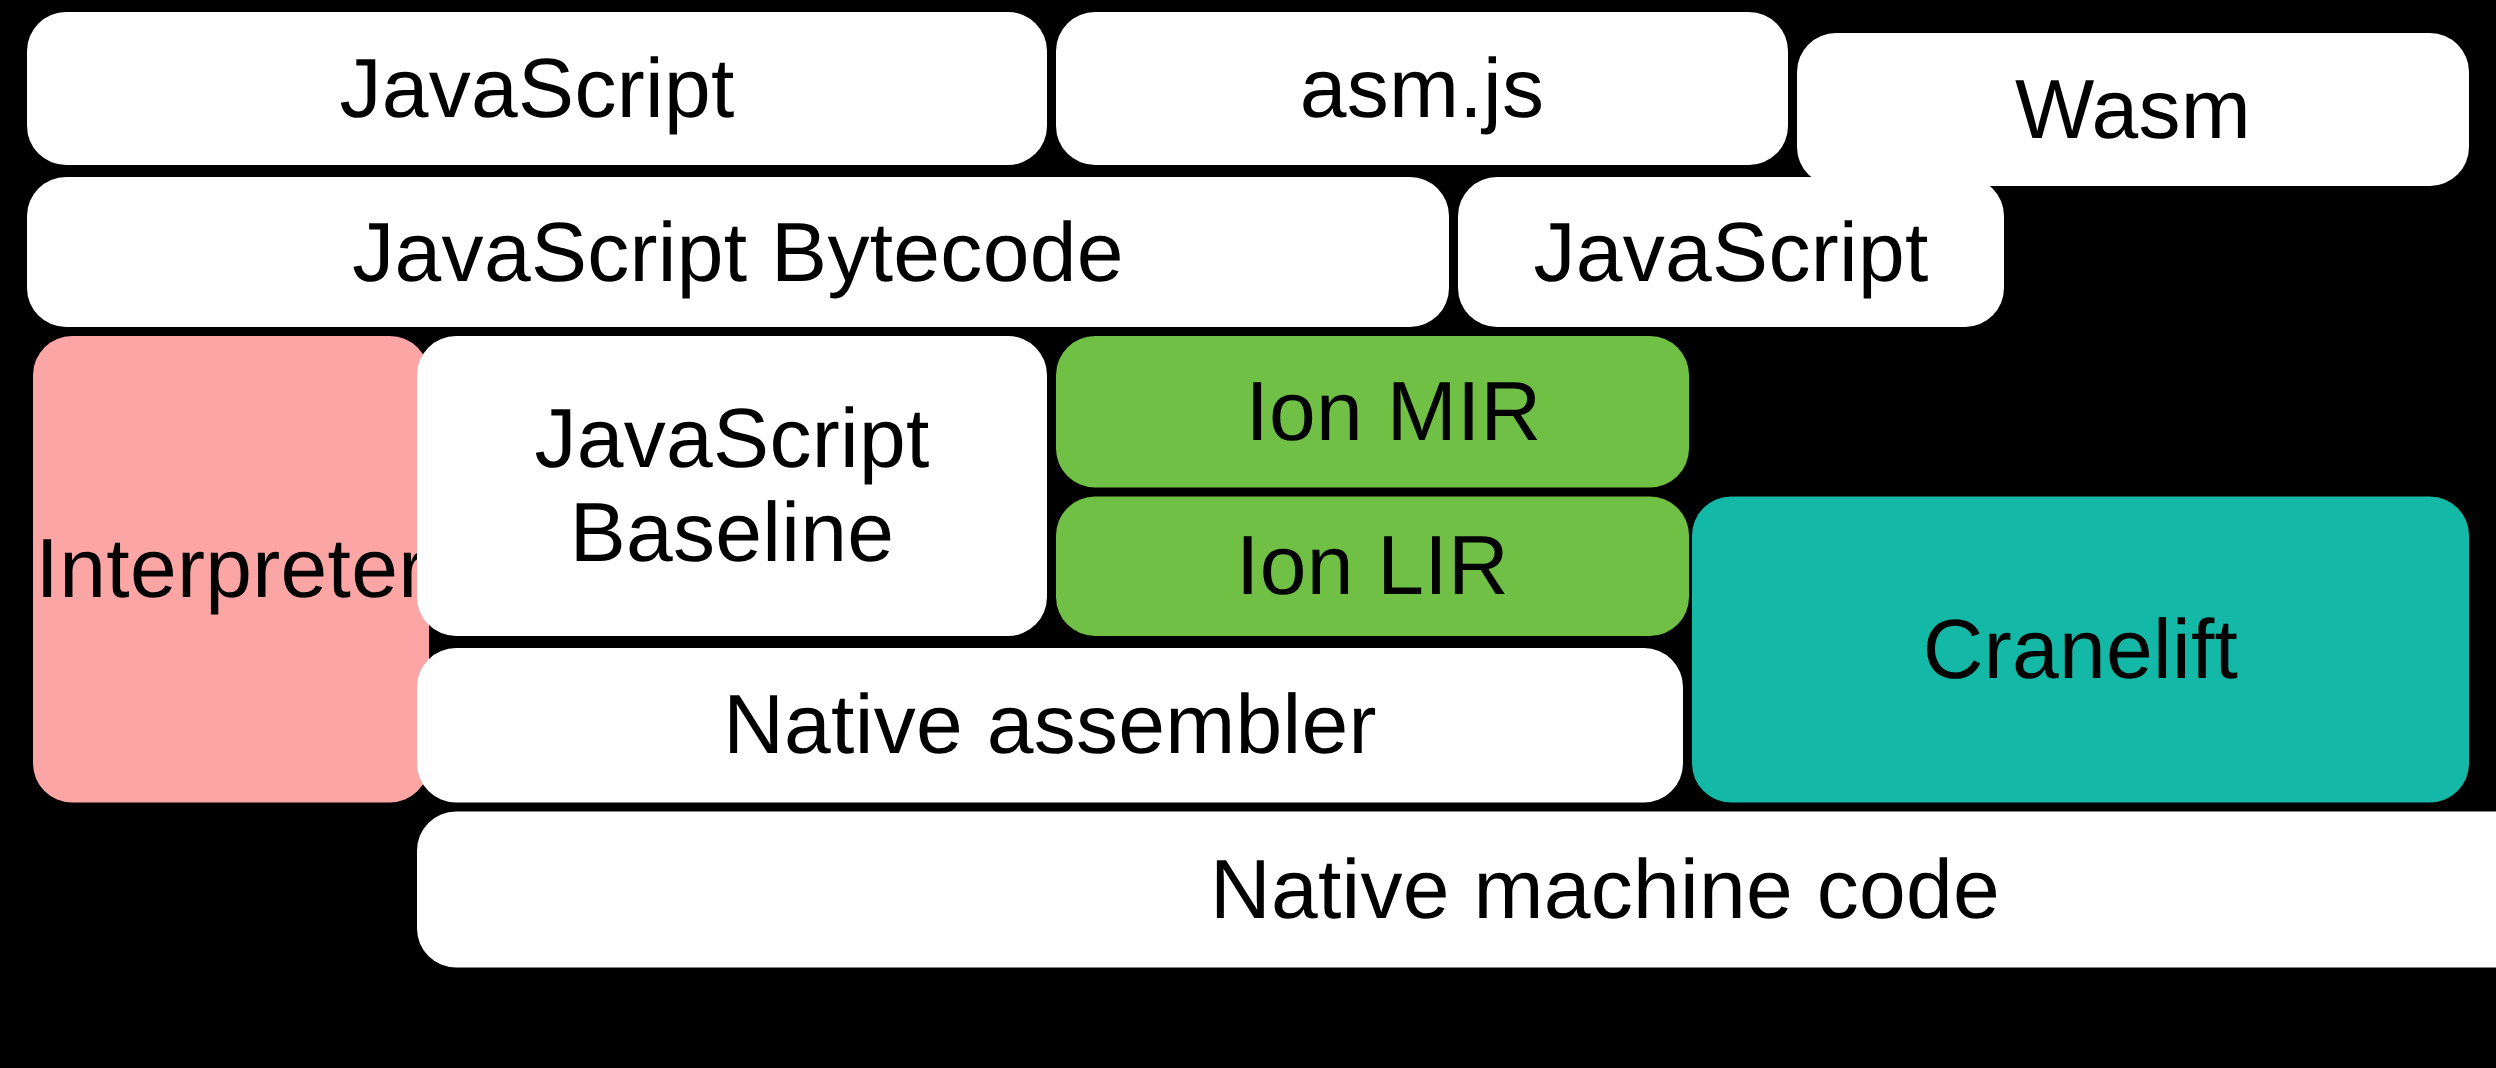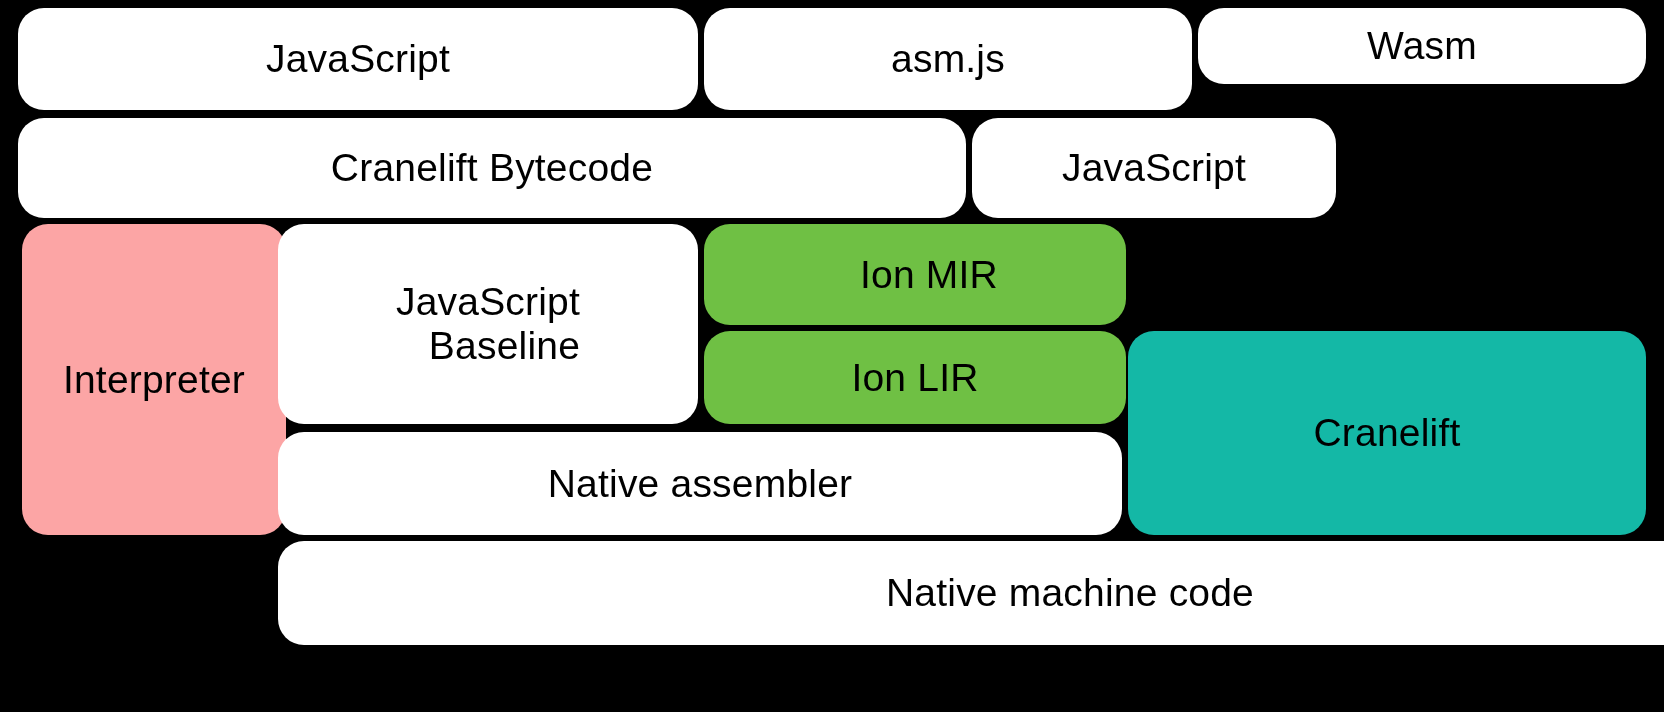--- a/index.html
+++ b/index.html
@@ -17,25 +17,25 @@
     height: 712px;
     background: #000000;
     overflow: hidden;
   }
   .node {
     position: absolute;
     box-sizing: border-box;
     display: flex;
     align-items: center;
     justify-content: center;
-    text-align: right;
+    text-align: center;
     border-radius: 26px;
     background: #ffffff;
     color: #000000;
-    font-size: 39px;
+    font-size: 56px;
     line-height: 1.12;
     font-weight: 400;
     letter-spacing: 0.2px;
     white-space: pre-line;
     user-select: none;
   }
   .node.gray   { background: #fca5a5; }
   .node.green  { background: #6fc044; }
   .node.pink   { background: #14b8a6; }
   .node .label { display: block; padding: 0 10px; }
@@ -46,26 +46,26 @@
 <div id="diagram">
 
   <div class="node white" style="left:18px; top:8px; width:680px; height:102px;">
     <span class="label">JavaScript</span>
   </div>
 
   <div class="node white" style="left:704px; top:8px; width:488px; height:102px;">
     <span class="label">asm.js</span>
   </div>
 
-  <div class="node white" style="left:1198px; top:8px; width:448px; height:76px;">
+  <div class="node white" style="left:1198px; top:22px; width:448px; height:102px;">
     <span class="label">Wasm</span>
   </div>
 
   <div class="node white" style="left:18px; top:118px; width:948px; height:100px;">
-    <span class="label">Cranelift Bytecode</span>
+    <span class="label">JavaScript Bytecode</span>
   </div>
 
   <div class="node white" style="left:972px; top:118px; width:364px; height:100px;">
     <span class="label">JavaScript</span>
   </div>
 
   <div class="node gray" style="left:22px; top:224px; width:264px; height:311px;">
     <span class="label">Interpreter</span>
   </div>
 

